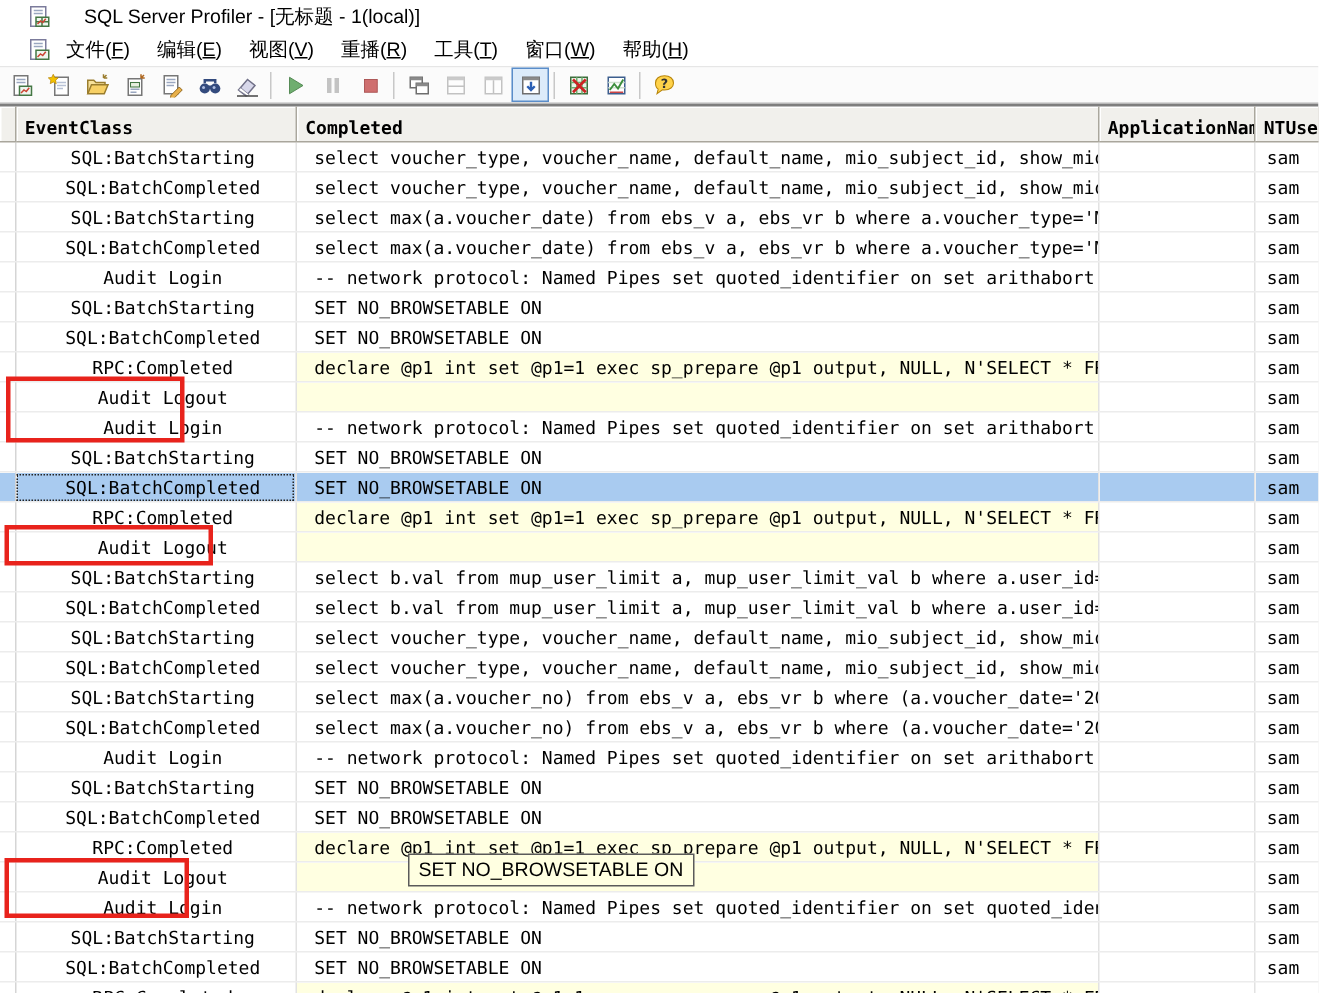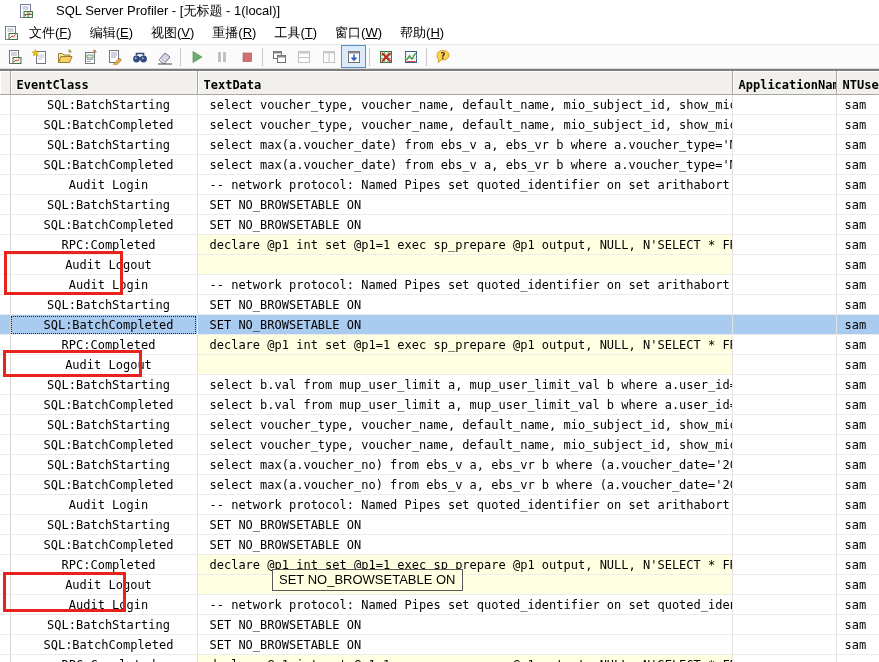--- a/index.html
+++ b/index.html
@@ -3,21 +3,21 @@
 <meta charset="utf-8">
 <style>
   html,body{margin:0;padding:0;}
   body{width:879px;height:662px;overflow:hidden;background:#fff;
        font-family:"Liberation Sans",sans-serif;color:#000;}
 
   
   .titlebar{height:22px;display:flex;align-items:center;gap:22px;
             padding-left:18px;font-size:13px;background:#fff;}
   .menubar{height:22px;display:flex;align-items:center;gap:2px;
-           padding-left:3px;font-size:13px;background:#fff;
+           padding-left:18px;font-size:13px;background:#fff;
            border-bottom:1px solid #e6e6e6;}
   .menu-item{padding:2px 8px;cursor:default;}
   .menu-key{text-decoration:underline;}
   .app-icon{width:16px;height:16px;flex:0 0 16px;}
 
   
   .toolbar{height:23px;display:flex;align-items:center;padding-left:2px;
            background:#fbfbfb;border-bottom:1px solid #d8d8d8;}
   .tb{width:23px;height:21px;display:flex;align-items:center;justify-content:center;
       border:1px solid transparent;}
@@ -216,21 +216,21 @@
       <col style="width:10px">
         <col style="width:187px">
         <col style="width:535px">
       <col style="width:104px">
         <col style="width:43px">
     </colgroup>
     <thead>
       <tr>
         <th class="selcol"></th>
         <th>EventClass</th>
-        <th>TextData</th>
+        <th>Completed</th>
         <th>ApplicationName</th>
         <th>NTUserName</th>
       </tr>
     </thead>
     <tbody>
         <tr>
           <td class="selcol"></td>
           <td class="c-event">SQL:BatchStarting</td>
           <td class="c-text">select voucher_type, voucher_name, default_name, mio_subject_id, show_mio_subject_id, tax...</td>
           <td class="c-app"></td>

